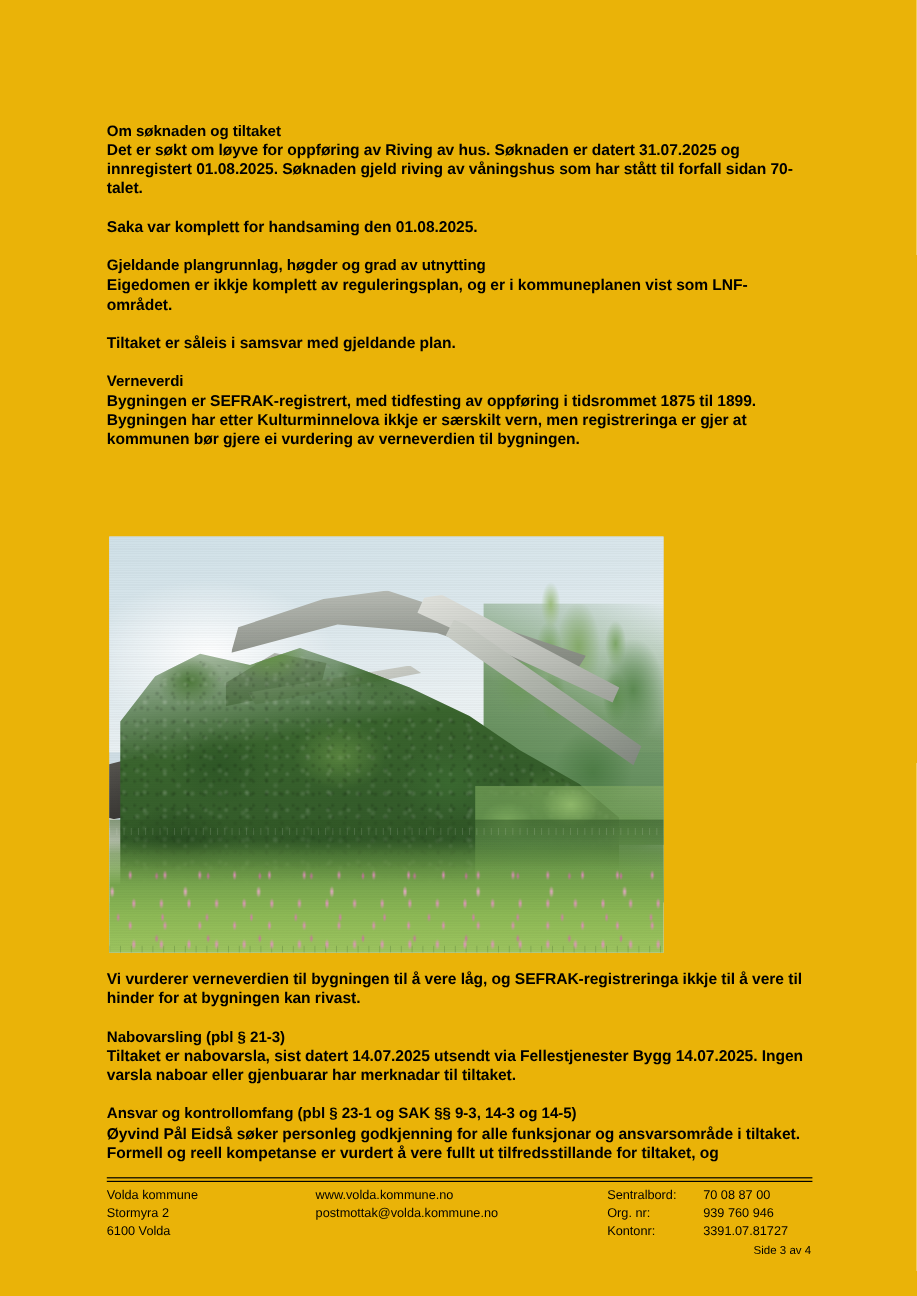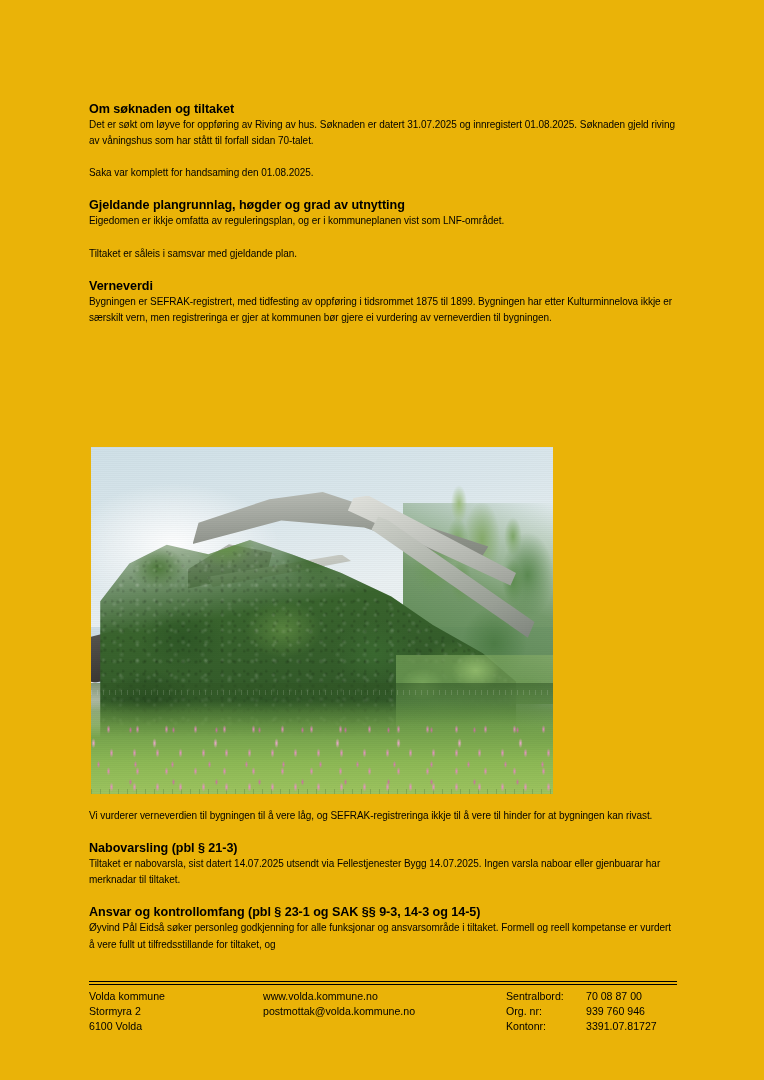--- a/index.html
+++ b/index.html
@@ -34,22 +34,22 @@
   h2.sec-head {
     font-size: 12.6px;
     font-weight: bold;
     margin: 0;
     padding: 0;
     line-height: 16.1px;
     letter-spacing: -0.05px;
   }
 
   p.body-text {
-    font-size: 10px;
-    font-weight: normal;
+    font-size: 13px;
+    font-weight: bold;
     margin: 0;
     padding: 0;
     line-height: 16.1px;
     letter-spacing: -0.05px;
   }
 
   .gap-para { height: 16px; }
   .gap-sec  { height: 16px; }
 
   
@@ -334,21 +334,21 @@
   <div class="content">
 
     <h2 class="sec-head">Om søknaden og tiltaket</h2>
     <p class="body-text">Det er søkt om løyve for oppføring av Riving av hus. Søknaden er datert 31.07.2025 og innregistert 01.08.2025. Søknaden gjeld riving av våningshus som har stått til forfall sidan 70-talet.</p>
     <div class="gap-para"></div>
     <p class="body-text">Saka var komplett for handsaming den 01.08.2025.</p>
 
     <div class="gap-sec"></div>
 
     <h2 class="sec-head">Gjeldande plangrunnlag, høgder og grad av utnytting</h2>
-    <p class="body-text">Eigedomen er ikkje omfatta av reguleringsplan, og er i kommuneplanen vist som LNF-området.</p>
+    <p class="body-text">Eigedomen er ikkje komplett av reguleringsplan, og er i kommuneplanen vist som LNF-området.</p>
     <div class="gap-para"></div>
     <p class="body-text">Tiltaket er såleis i samsvar med gjeldande plan.</p>
 
     <div class="gap-sec"></div>
 
     <h2 class="sec-head">Verneverdi</h2>
     <p class="body-text">Bygningen er SEFRAK-registrert, med tidfesting av oppføring i tidsrommet 1875 til 1899. Bygningen har etter Kulturminnelova ikkje er særskilt vern, men registreringa er gjer at kommunen bør gjere ei vurdering av verneverdien til bygningen.</p>
     <div class="gap-para"></div>
 
   </div>
@@ -416,15 +416,16 @@
         <div class="fline">Org. nr:</div>
         <div class="fline">Kontonr:</div>
       </div>
       <div class="fcol-d">
         <div class="fline">70 08 87 00</div>
         <div class="fline">939 760 946</div>
         <div class="fline">3391.07.81727</div>
       </div>
     </div>
 
+    <div class="footer-page">Side 3 av 4</div>
   </div>
 
 </div>
 
 </body></html>

